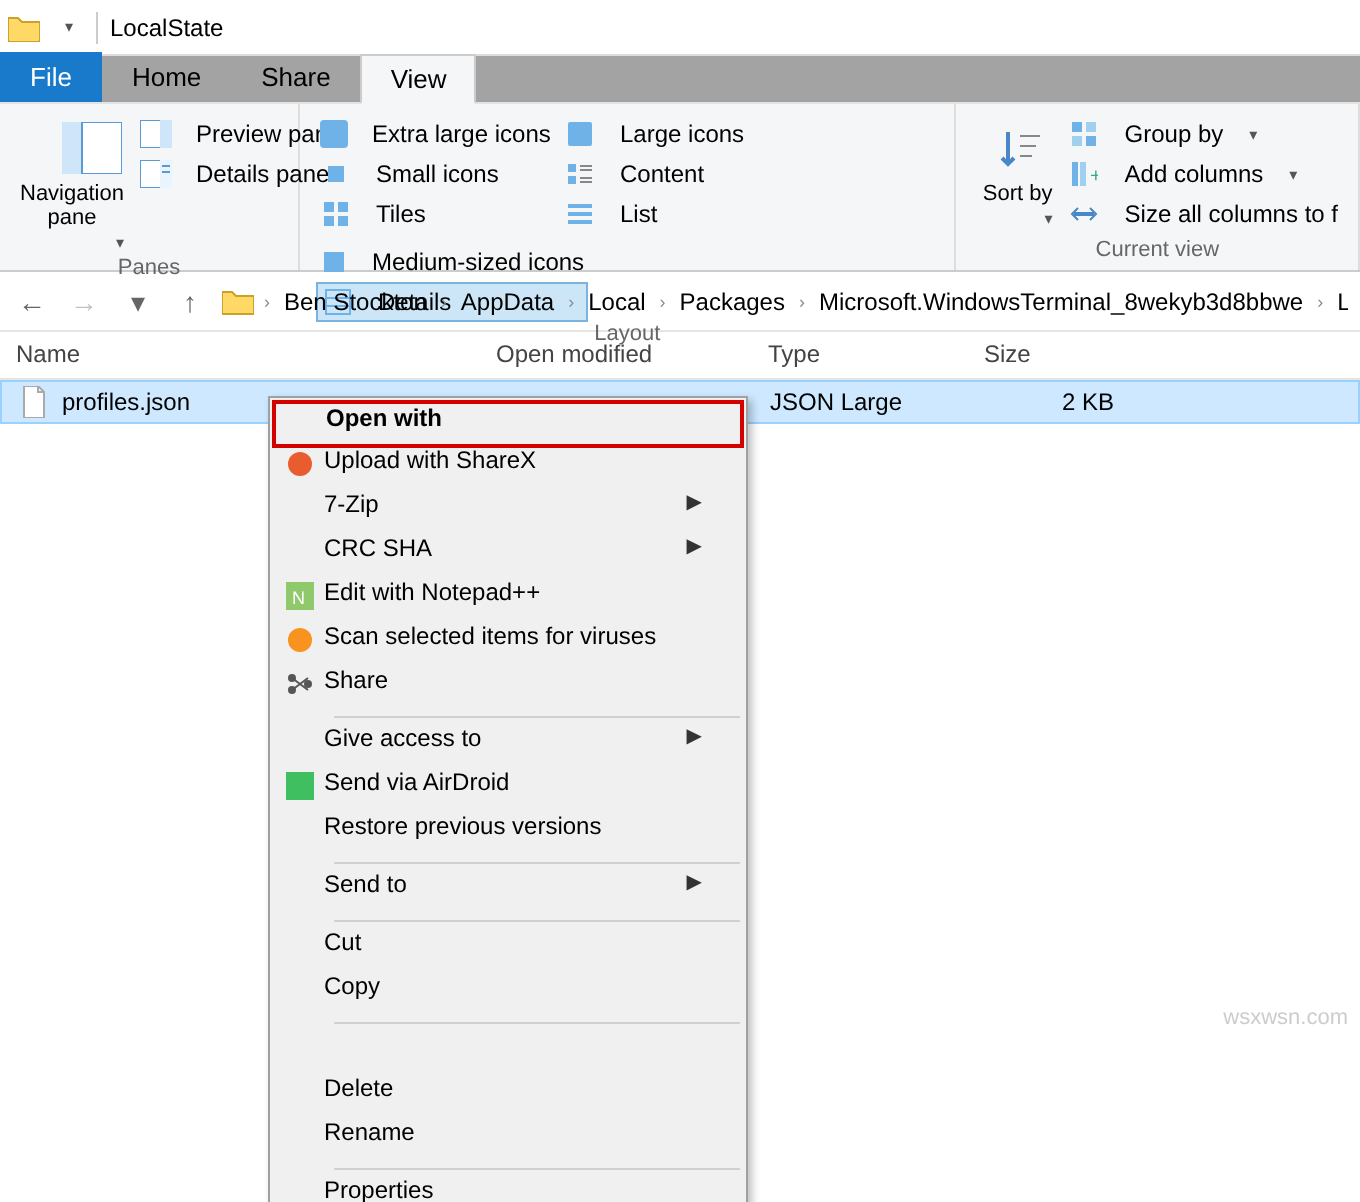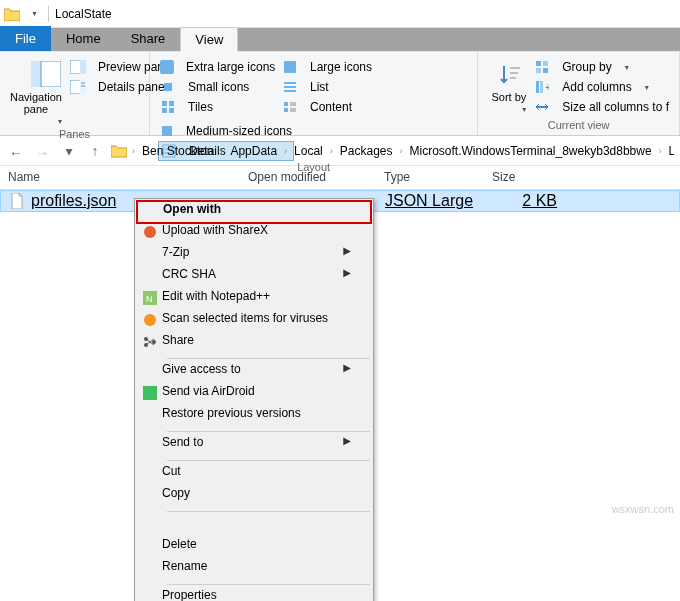--- a/index.html
+++ b/index.html
@@ -35,21 +35,21 @@
     .breadcrumb { flex: 1; display: flex; align-items: center; gap: 2px; font-size: 12px; overflow: hidden; white-space: nowrap; }
     .bc-sep { color: #888; font-size: 9px; padding: 0 3px; }
     .bc-item { padding: 2px 2px; }
     
     
     .colhead { height: 24px; display: flex; border-bottom: 1px solid #e5e5e5; }
     .colhead > div { padding: 4px 8px; font-size: 12px; color: #444; border-right: 1px solid transparent; }
     
     
     .filerow { height: 22px; display: flex; align-items: center; background: #cde8ff; border: 1px solid #99d1ff; }
-    .filerow > div { padding: 2px 8px; font-size: 16px; text-decoration: underline; }
+    .filerow > div { padding: 2px 8px; font-size: 12px; }
     .filerow .name-cell { display: flex; align-items: center; gap: 6px; }
     
     
     .ctxmenu { position: absolute; left: 134px; top: 198px; width: 240px; background: #f0f0f0; border: 1px solid #a0a0a0; box-shadow: 2px 2px 4px rgba(0,0,0,0.25); padding: 2px; }
     .ctx-item { display: flex; align-items: flex-start; height: 22px; padding: 0 20px 0 4px; font-size: 12px; gap: 3px; position: relative; }
     .ctx-item .ctx-icon { width: 18px; height: 18px; display: flex; align-items: center; justify-content: center; flex-shrink: 0; }
     .ctx-item .ctx-label { flex: 1; }
     .ctx-item .ctx-arr { font-size: 10px; color: #333; }
     .ctx-item.highlighted { border: 2px solid #d40000; margin: -1px; height: 24px; }
     .ctx-sep { height: 1px; background: #d0d0d0; margin: 3px 1px 3px 30px; }
@@ -157,39 +157,39 @@
             <span class="icon-sm">
               <svg width="14" height="14">
                 <rect x="1" y="1" width="12" height="12" fill="#6fb2e8" rx="1"></rect>
               </svg>
             </span>
             <span>Large icons</span>
           </div>
         <div class="small-row">
             <span class="icon-sm">
               <svg width="14" height="14">
-                <line x1="1" y1="3" x2="13" y2="3" stroke="#6fb2e8" stroke-width="2"></line>
-                <line x1="1" y1="7" x2="13" y2="7" stroke="#6fb2e8" stroke-width="2"></line>
-                <line x1="1" y1="11" x2="13" y2="11" stroke="#6fb2e8" stroke-width="2"></line>
-              </svg>
-            </span>
-            <span>List</span>
-          </div>
-        <div class="small-row">
-            <span class="icon-sm">
-              <svg width="14" height="14">
                 <rect x="1" y="2" width="4" height="4" fill="#6fb2e8"></rect>
                 <line x1="7" y1="3" x2="13" y2="3" stroke="#888"></line>
                 <line x1="7" y1="5" x2="13" y2="5" stroke="#888"></line>
                 <rect x="1" y="8" width="4" height="4" fill="#6fb2e8"></rect>
                 <line x1="7" y1="9" x2="13" y2="9" stroke="#888"></line>
                 <line x1="7" y1="11" x2="13" y2="11" stroke="#888"></line>
               </svg>
             </span>
             <span>Content</span>
+          </div>
+        <div class="small-row">
+            <span class="icon-sm">
+              <svg width="14" height="14">
+                <line x1="1" y1="3" x2="13" y2="3" stroke="#6fb2e8" stroke-width="2"></line>
+                <line x1="1" y1="7" x2="13" y2="7" stroke="#6fb2e8" stroke-width="2"></line>
+                <line x1="1" y1="11" x2="13" y2="11" stroke="#6fb2e8" stroke-width="2"></line>
+              </svg>
+            </span>
+            <span>List</span>
           </div>
       </div>
       <div class="col" style="width:136px">
         <div class="small-row">
             <span class="icon-sm">
               <svg width="14" height="14">
                 <rect x="2" y="2" width="10" height="10" fill="#6fb2e8"></rect>
               </svg>
             </span>
             <span>Medium-sized icons</span>

